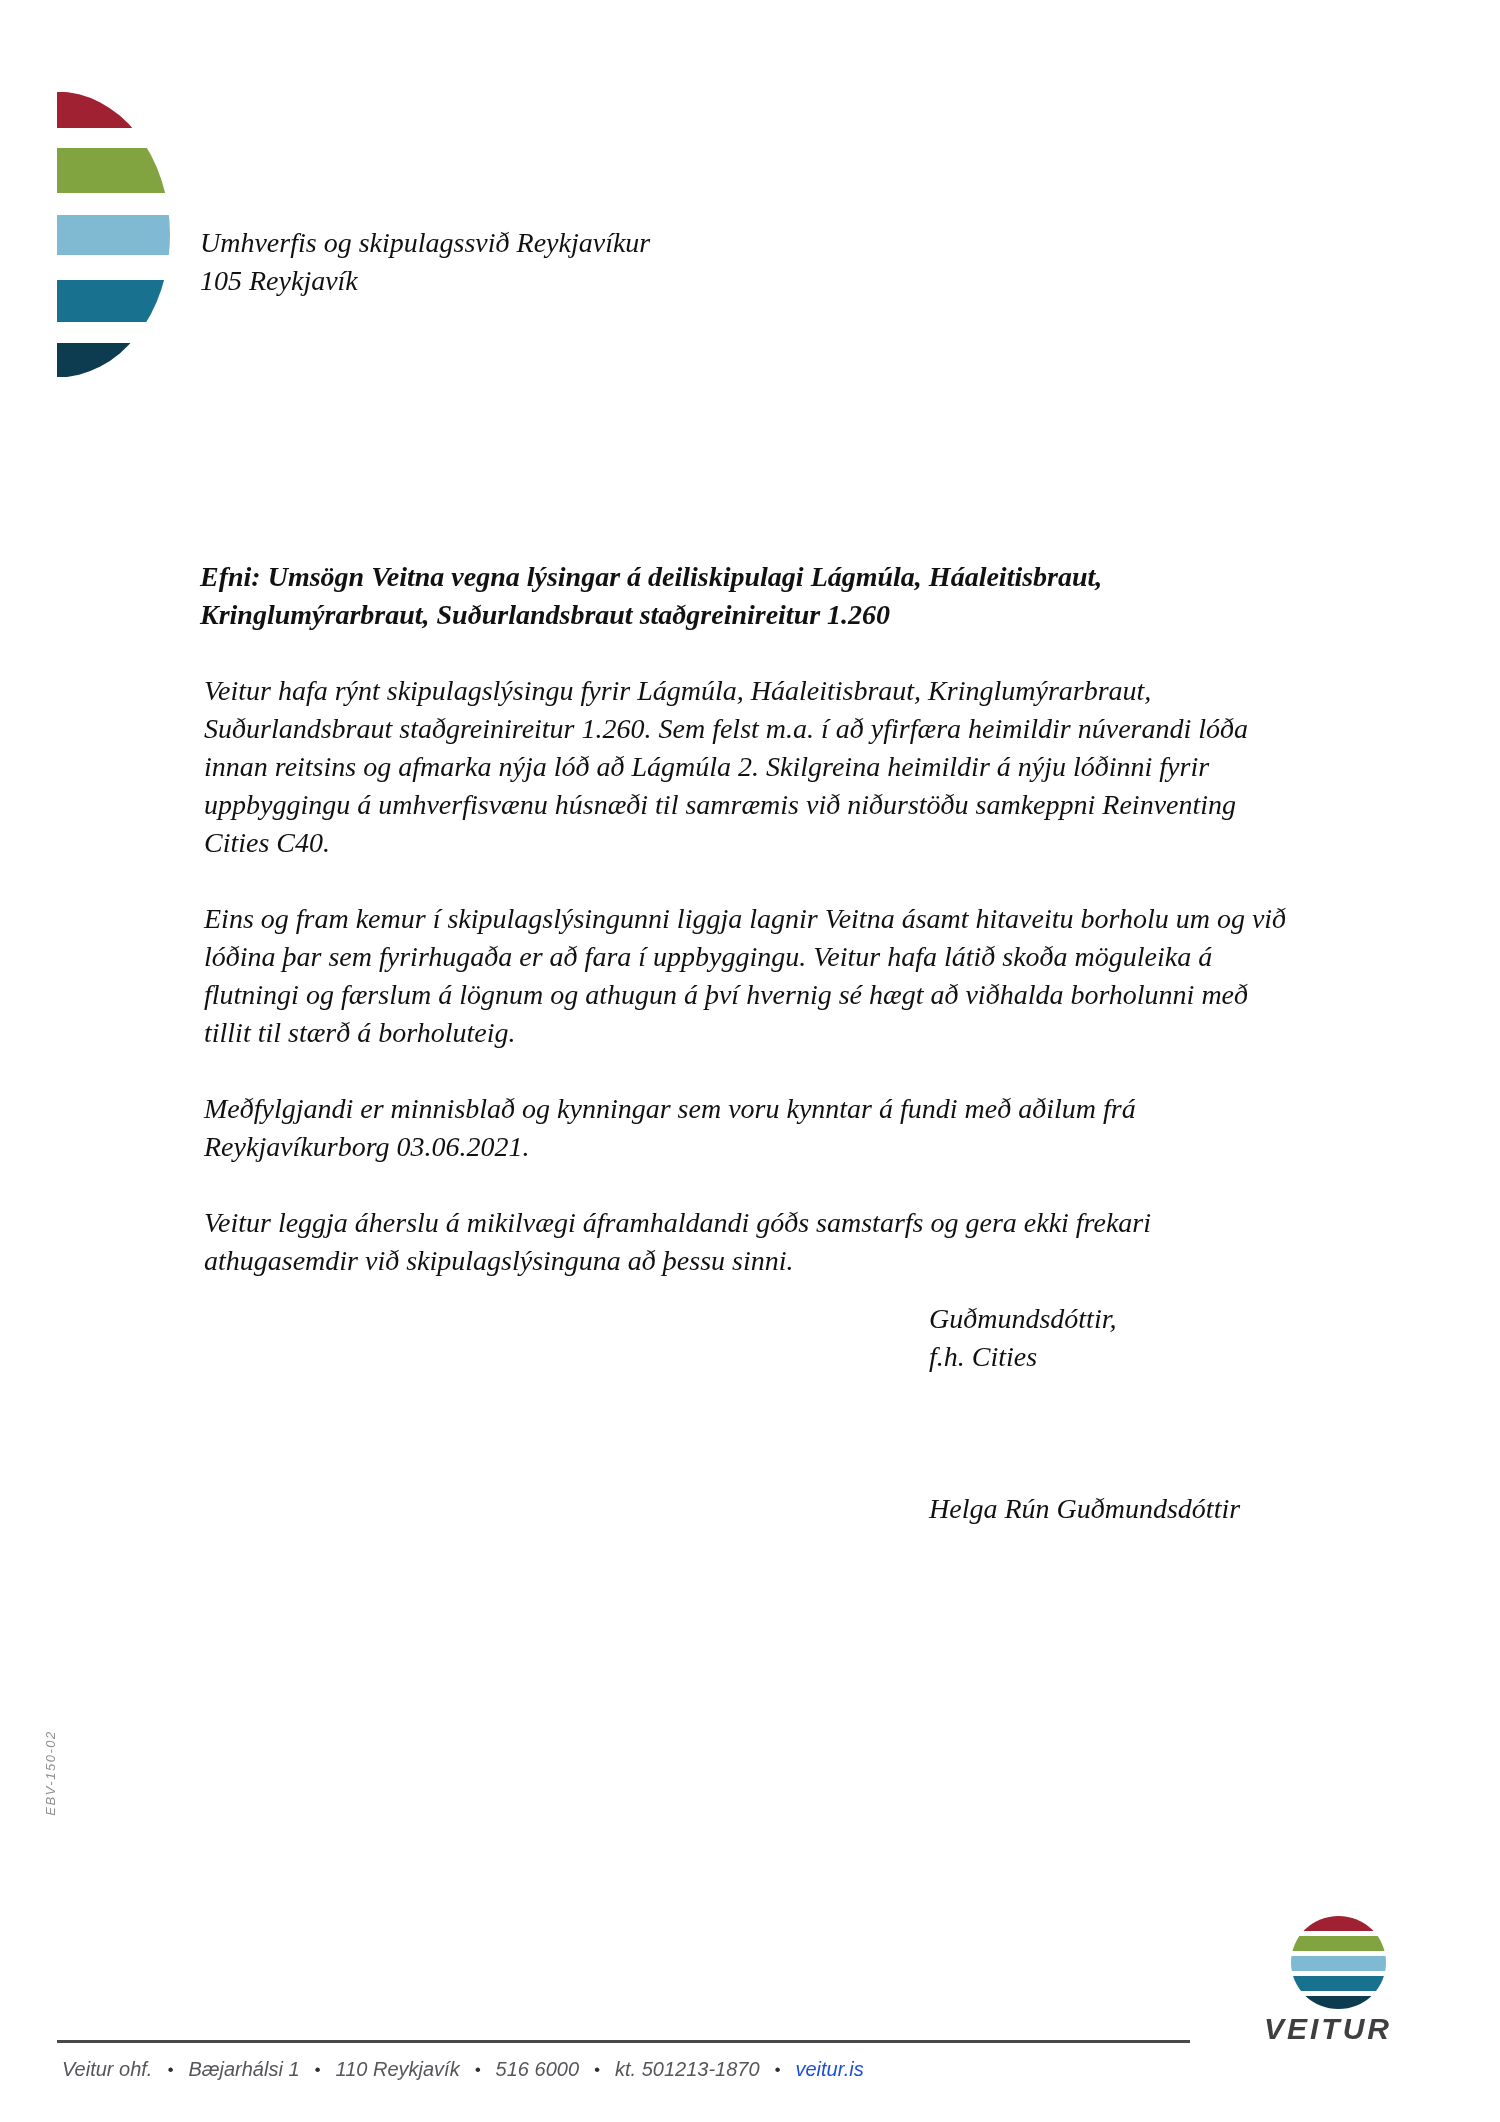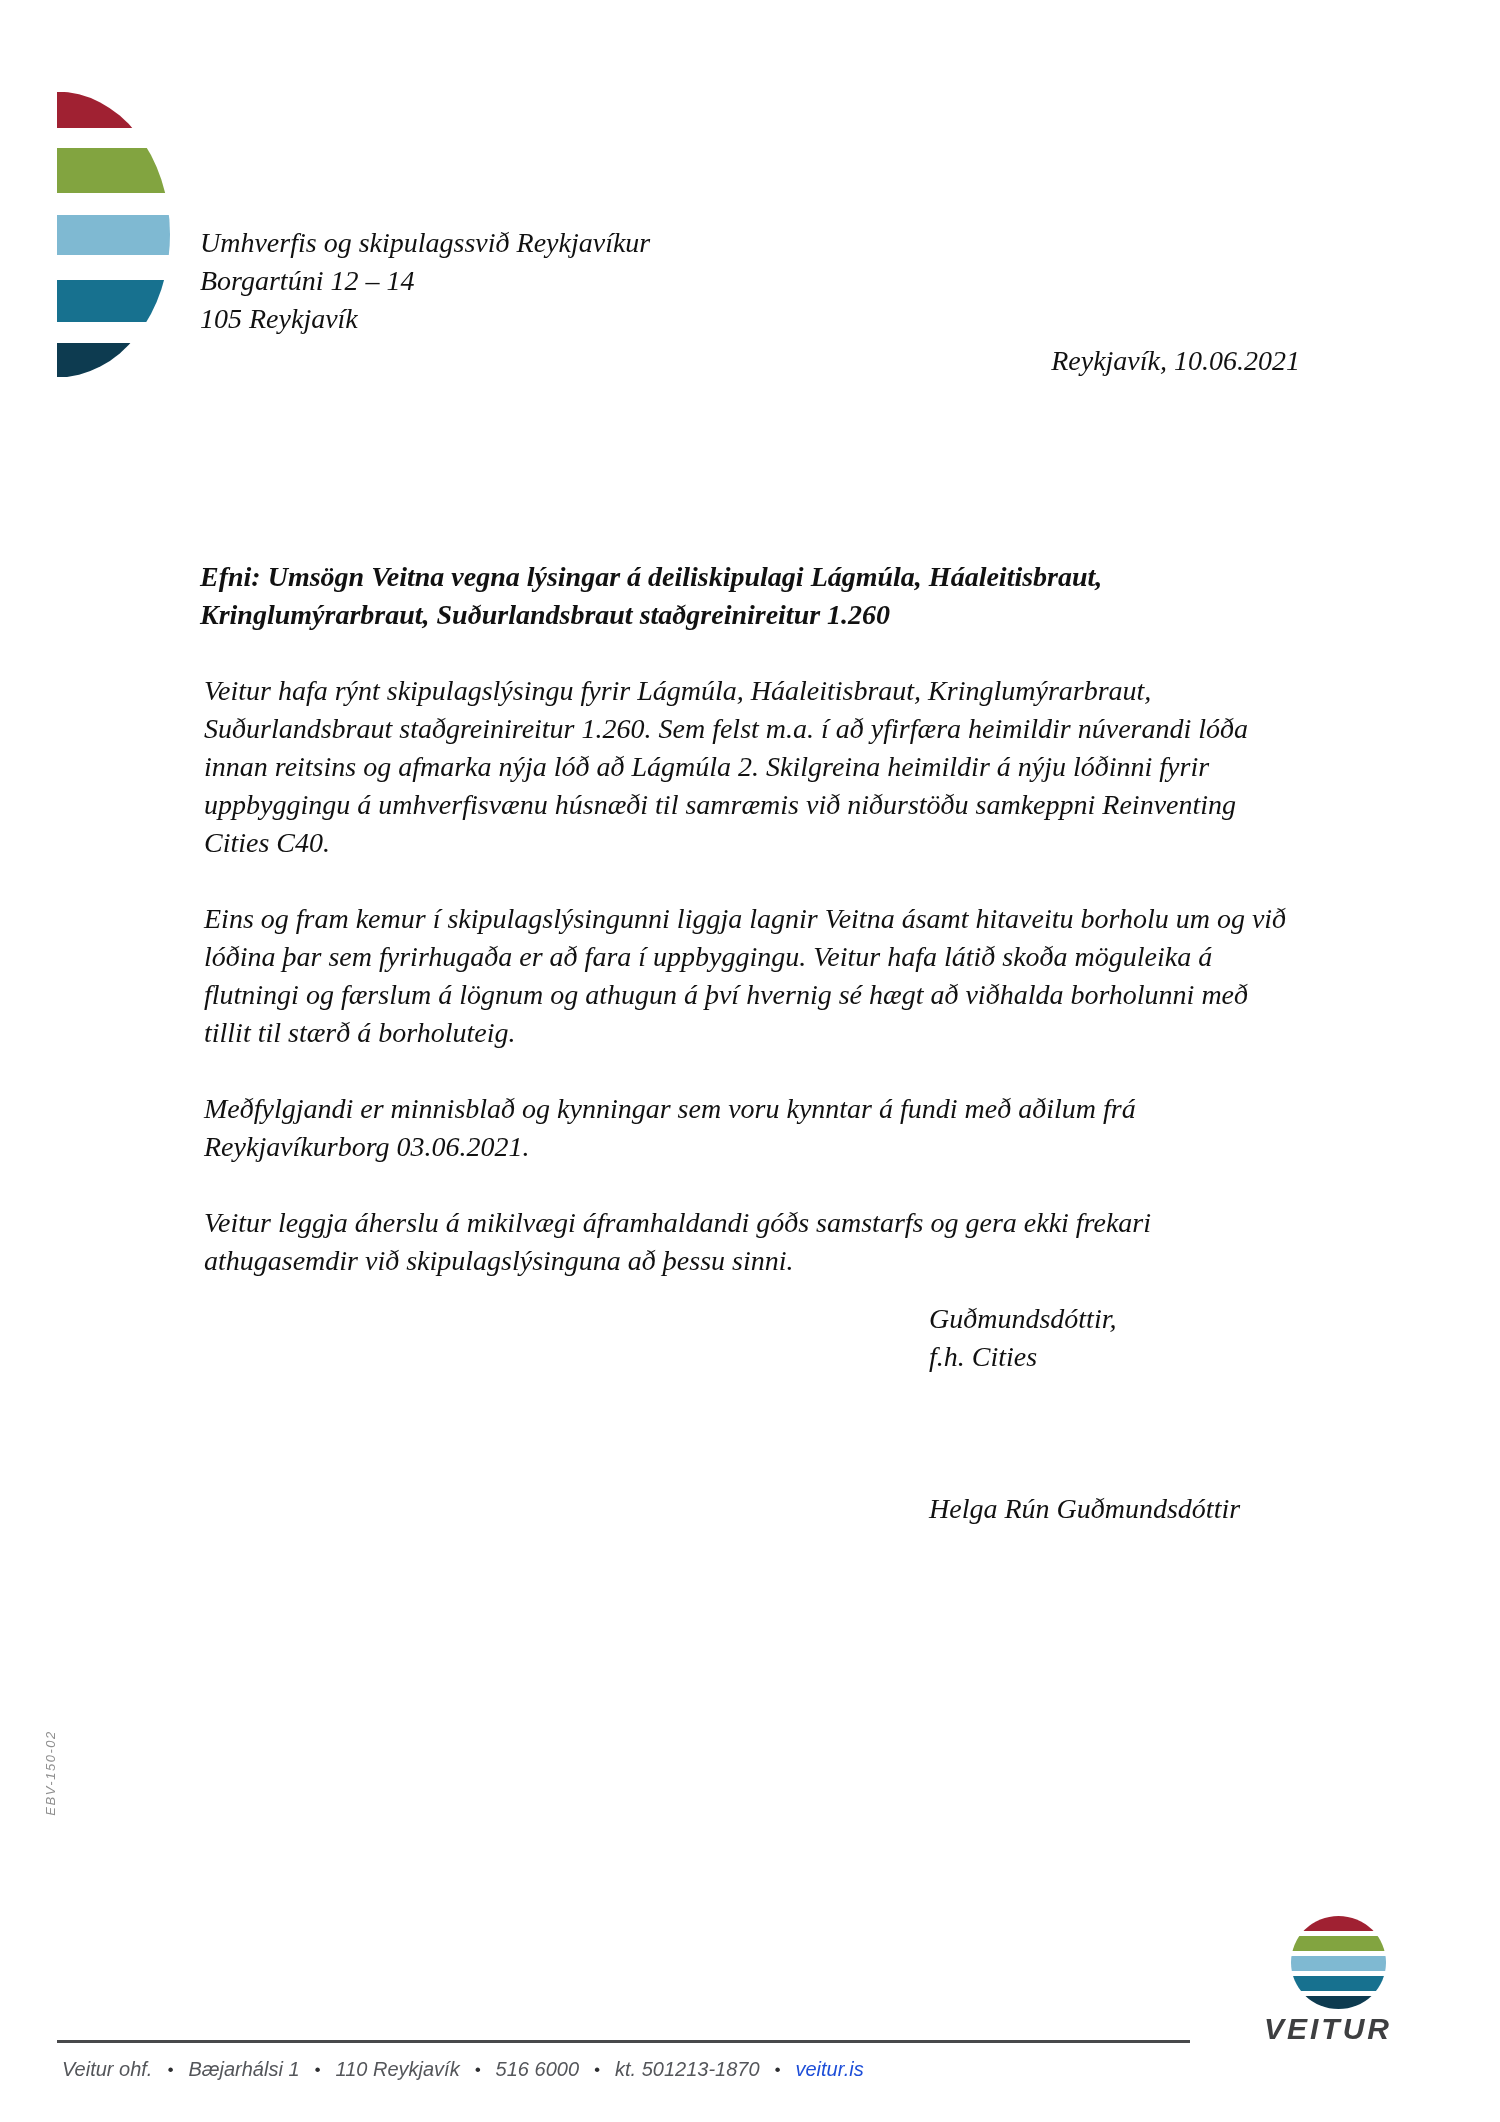--- a/index.html
+++ b/index.html
@@ -162,25 +162,23 @@
   <div class="halfmark">
     <div class="stripe hm-s1" style="background: rgb(160, 33, 50);"></div>
     <div class="stripe hm-s2" style="background: rgb(130, 164, 64);"></div>
     <div class="stripe hm-s3" style="background: rgb(127, 185, 210);"></div>
     <div class="stripe hm-s4" style="background: rgb(23, 113, 143);"></div>
     <div class="stripe hm-s5" style="background: rgb(13, 59, 80);"></div>
   </div>
 
   <div class="recipient">
     <div>Umhverfis og skipulagssvið Reykjavíkur</div>
-    <div>Borgartúni 12 – 14</div>
     <div>105 Reykjavík</div>
   </div>
 
-  <div class="dateline">Reykjavík, 10.06.2021</div>
 
   <div class="letter-body">
     <div class="subject">Efni: Umsögn Veitna vegna lýsingar á deiliskipulagi Lágmúla,  Háaleitisbraut, Kringlumýrarbraut, Suðurlandsbraut staðgreinireitur 1.260</div>
     <p>Veitur hafa rýnt skipulagslýsingu fyrir Lágmúla, Háaleitisbraut, Kringlumýrarbraut, Suðurlandsbraut staðgreinireitur 1.260. Sem felst m.a. í að yfirfæra heimildir núverandi lóða innan reitsins og afmarka nýja lóð að Lágmúla 2. Skilgreina heimildir á nýju lóðinni fyrir uppbyggingu á umhverfisvænu húsnæði til samræmis við niðurstöðu samkeppni Reinventing Cities C40.</p>
     <p>Eins og fram kemur í skipulagslýsingunni liggja lagnir Veitna ásamt hitaveitu borholu um og við lóðina þar sem fyrirhugaða er að fara í uppbyggingu.  Veitur hafa látið skoða möguleika á flutningi og færslum á lögnum og athugun á því hvernig sé hægt að viðhalda borholunni með tillit til stærð á borholuteig.</p>
     <p>Meðfylgjandi er minnisblað og kynningar sem voru kynntar á fundi með aðilum frá Reykjavíkurborg 03.06.2021.</p>
     <p>Veitur leggja áherslu á mikilvægi áframhaldandi góðs samstarfs og gera ekki frekari athugasemdir við skipulagslýsinguna að þessu sinni.</p>
   </div>
 
   <div class="signature">

